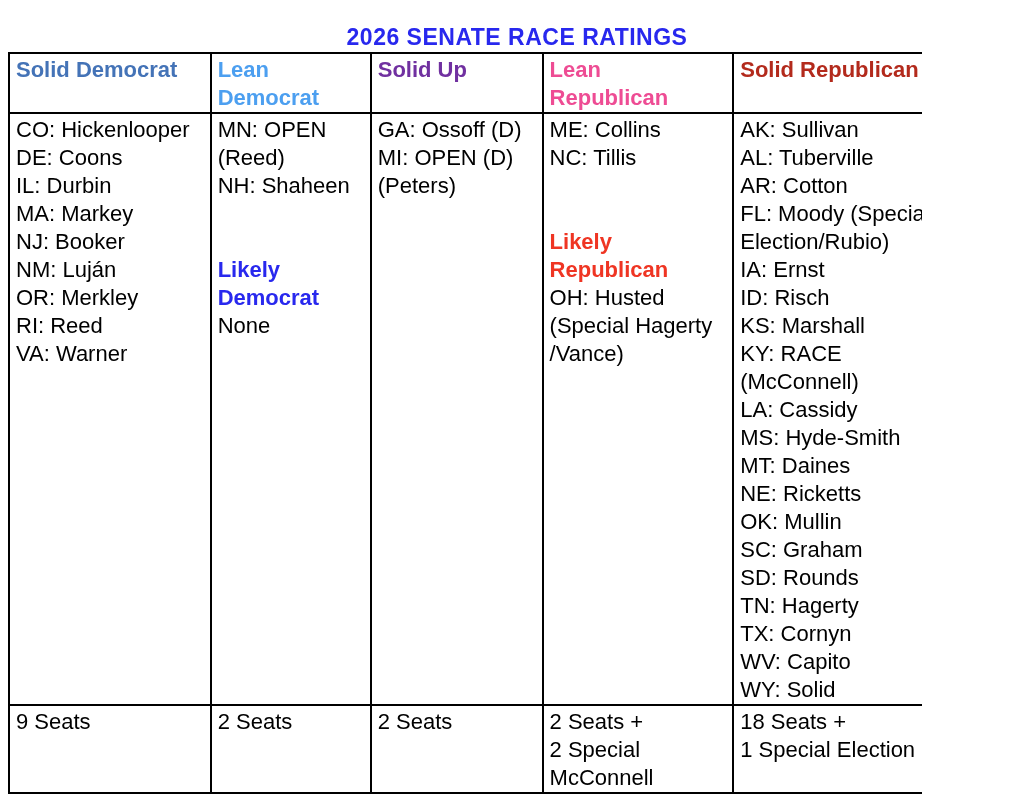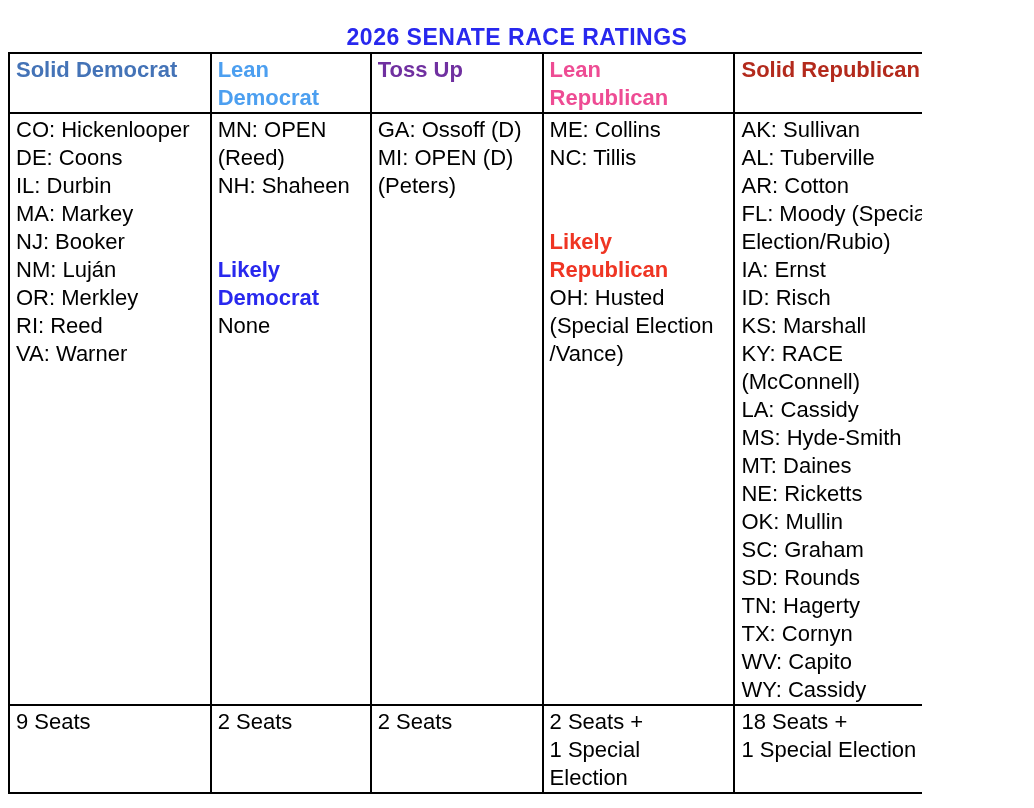--- a/index.html
+++ b/index.html
@@ -44,21 +44,21 @@
     <tbody>
         <tr class="header-row">
       <td class="c0">
         <div class="hdr">Solid Democrat</div>
       </td>
       <td class="c1">
         <div class="hdr">Lean
 Democrat</div>
       </td>
       <td class="c2">
-        <div class="hdr">Toss Up</div>
+        <div class="hdr">Solid Up</div>
       </td>
       <td class="c3">
         <div class="hdr">Lean
 Republican</div>
       </td>
       <td class="c4">
         <div class="hdr">Solid Republican</div>
       </td>
     </tr>
     <tr class="body-row">
@@ -96,21 +96,21 @@
       </td>
       <td class="c3">
         <div>
               <div class="line">ME: Collins</div>
               <div class="line">NC: Tillis</div>
               <div class="line"></div>
               <div class="line"></div>
               <div class="line role-likely-republican">Likely</div>
               <div class="line role-likely-republican">Republican</div>
               <div class="line">OH: Husted</div>
-              <div class="line">(Special Election</div>
+              <div class="line">(Special Hagerty</div>
               <div class="line">/Vance)</div>
             </div>
       </td>
       <td class="c4">
         <div>
               <div class="line">AK: Sullivan</div>
               <div class="line">AL: Tuberville</div>
               <div class="line">AR: Cotton</div>
               <div class="line">FL: Moody (Special</div>
               <div class="line">Election/Rubio)</div>
@@ -122,21 +122,21 @@
               <div class="line">LA: Cassidy</div>
               <div class="line">MS: Hyde-Smith</div>
               <div class="line">MT: Daines</div>
               <div class="line">NE: Ricketts</div>
               <div class="line">OK: Mullin</div>
               <div class="line">SC: Graham</div>
               <div class="line">SD: Rounds</div>
               <div class="line">TN: Hagerty</div>
               <div class="line">TX: Cornyn</div>
               <div class="line">WV: Capito</div>
-              <div class="line">WY: Cassidy</div>
+              <div class="line">WY: Solid</div>
             </div>
       </td>
     </tr>
     <tr class="footer-row">
       <td class="c0">
         <div>
               <div class="line">9 Seats</div>
             </div>
       </td>
       <td class="c1">
@@ -145,22 +145,22 @@
             </div>
       </td>
       <td class="c2">
         <div>
               <div class="line">2 Seats</div>
             </div>
       </td>
       <td class="c3">
         <div>
               <div class="line">2 Seats +</div>
-              <div class="line">1 Special</div>
-              <div class="line">Election</div>
+              <div class="line">2 Special</div>
+              <div class="line">McConnell</div>
             </div>
       </td>
       <td class="c4">
         <div>
               <div class="line">18 Seats +</div>
               <div class="line">1 Special Election</div>
             </div>
       </td>
     </tr>
   </tbody>

